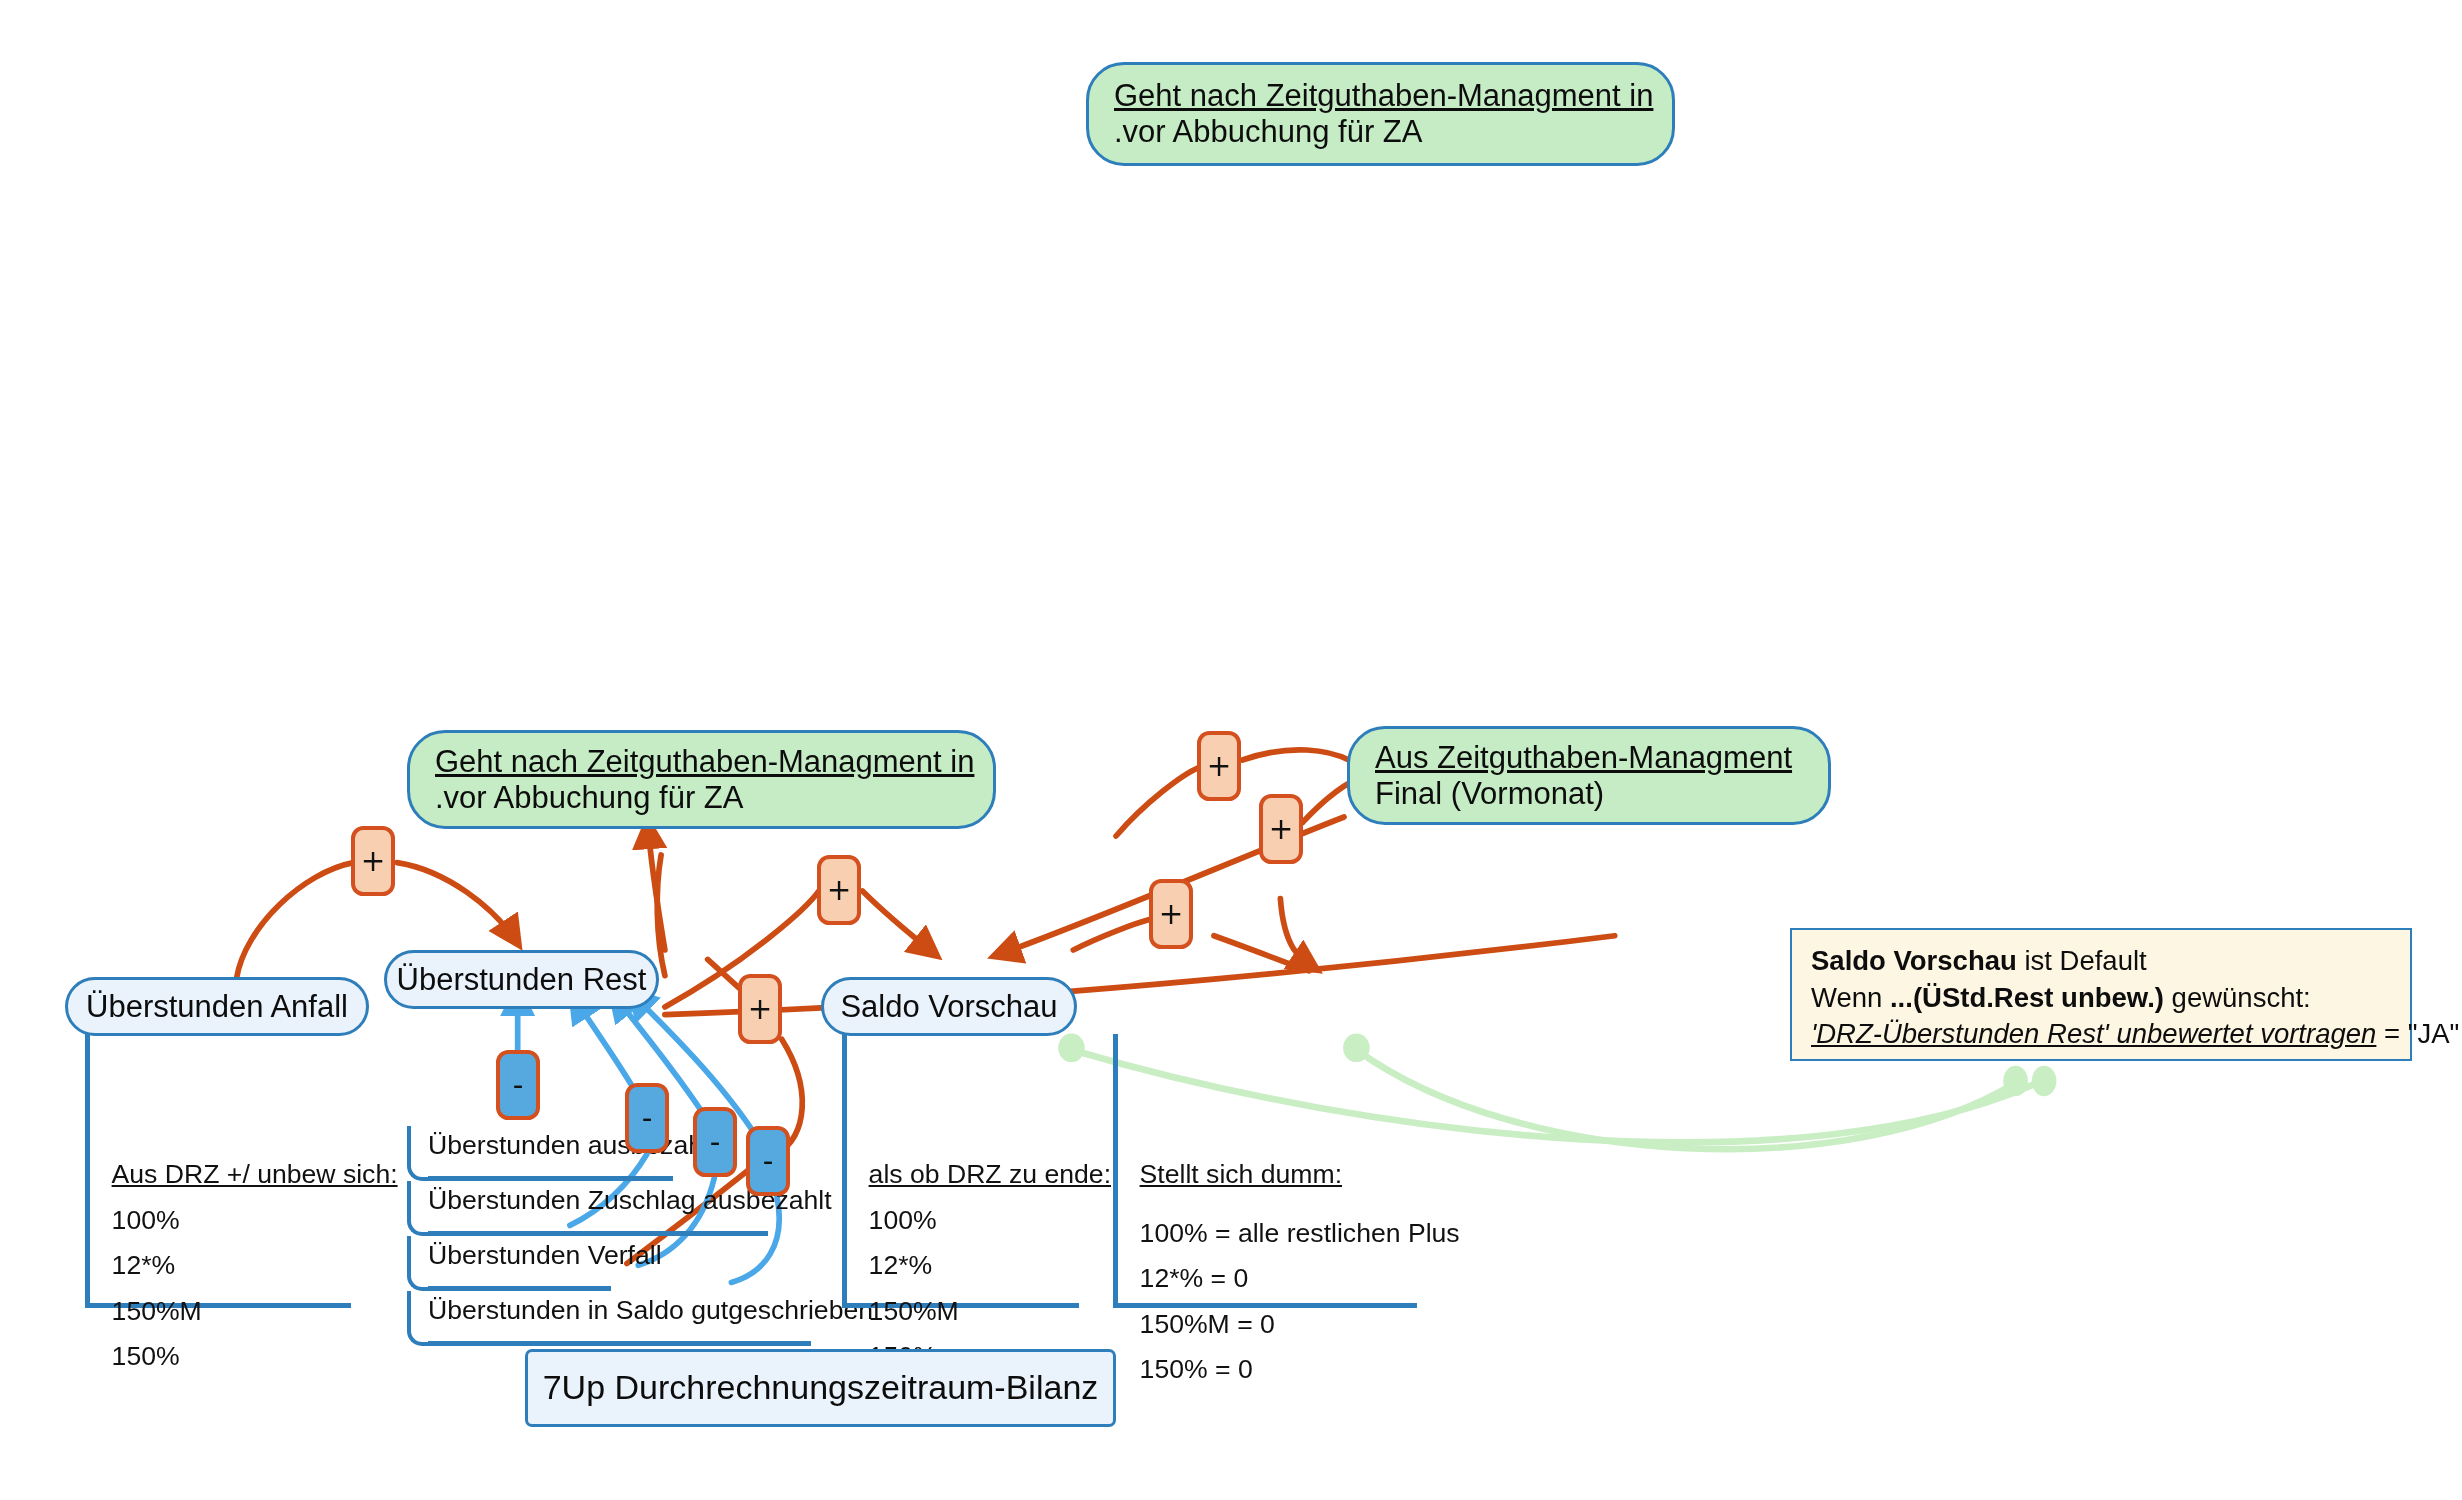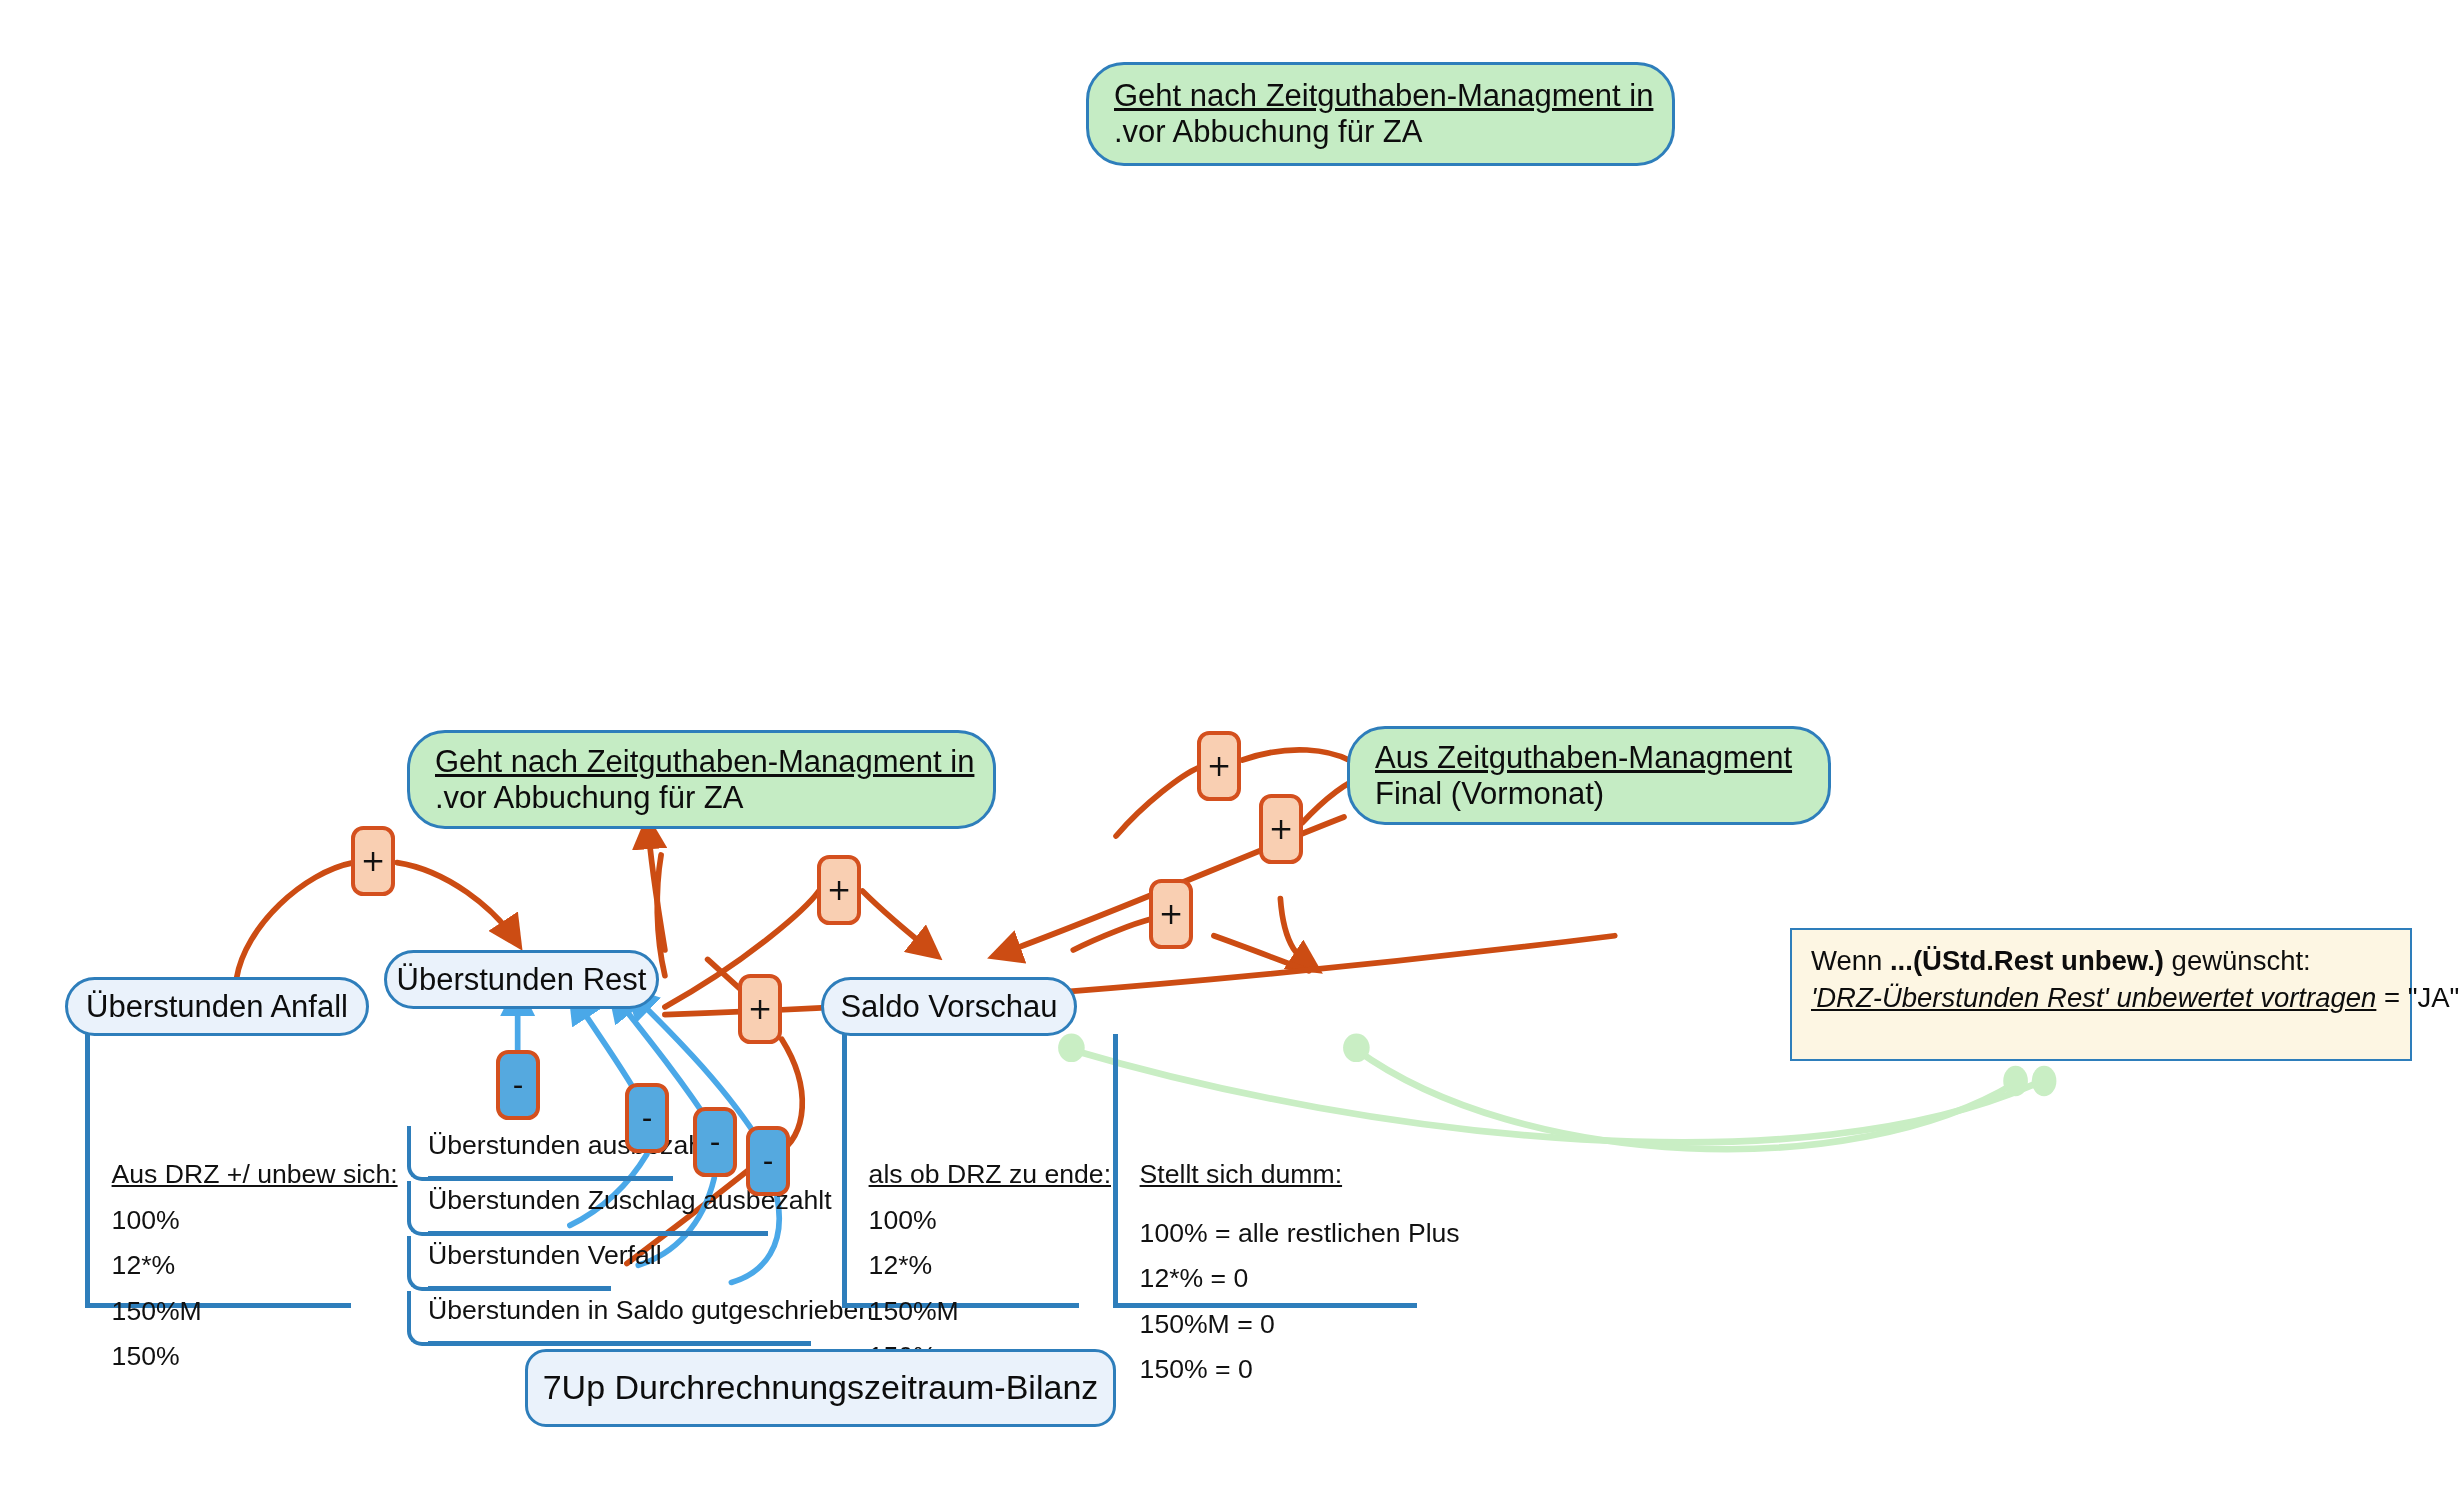--- a/index.html
+++ b/index.html
@@ -226,28 +226,31 @@
       <div class="row" style="margin-bottom:32px;"><span class="ul">Stellt sich dumm:</span></div>
       <div class="row" style="margin-bottom:19px;">100% = alle restlichen Plus</div>
       <div class="row" style="margin-bottom:19px;">12*% = 0</div>
       <div class="row" style="margin-bottom:19px;">150%M = 0</div>
       <div class="row">150% = 0</div>
     </div>
   </div>
 
   <div class="note" style="left:1790px;top:928px;width:622px;height:133px;">
     <div>
+      <b>Saldo Vorschau</b><span> ist Default</span>
+    </div>
+    <div>
       <span>Wenn </span><b>...(ÜStd.Rest unbew.)</b><span> gewünscht:</span>
     </div>
     <div>
       <i>'DRZ-Überstunden Rest' unbewertet vortragen</i><span> = "JA"</span>
     </div>
   </div>
 
-  <div class="node blue rect" style="left:525px;top:1349px;width:591px;height:78px;justify-content:center;border-radius:21px;">
+  <div class="node blue rect" style="left:525px;top:1349px;width:591px;height:78px;justify-content:center;border-radius:7px;">
     <span style="font-size:34px;">7Up Durchrechnungszeitraum-Bilanz</span>
   </div>
 
   <div class="badge plus" style="left:351px;top:826px;">+</div>
   <div class="badge plus" style="left:817px;top:855px;">+</div>
   <div class="badge plus" style="left:1197px;top:731px;">+</div>
   <div class="badge plus" style="left:1259px;top:794px;">+</div>
   <div class="badge plus" style="left:1149px;top:879px;">+</div>
   <div class="badge plus" style="left:738px;top:974px;">+</div>
 

